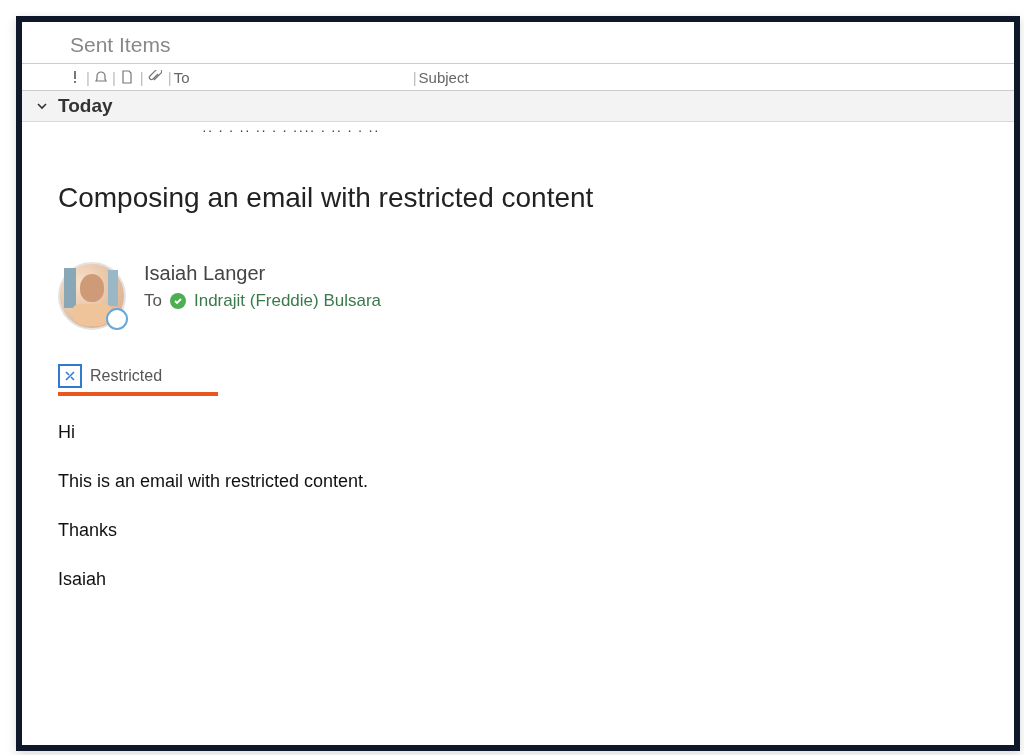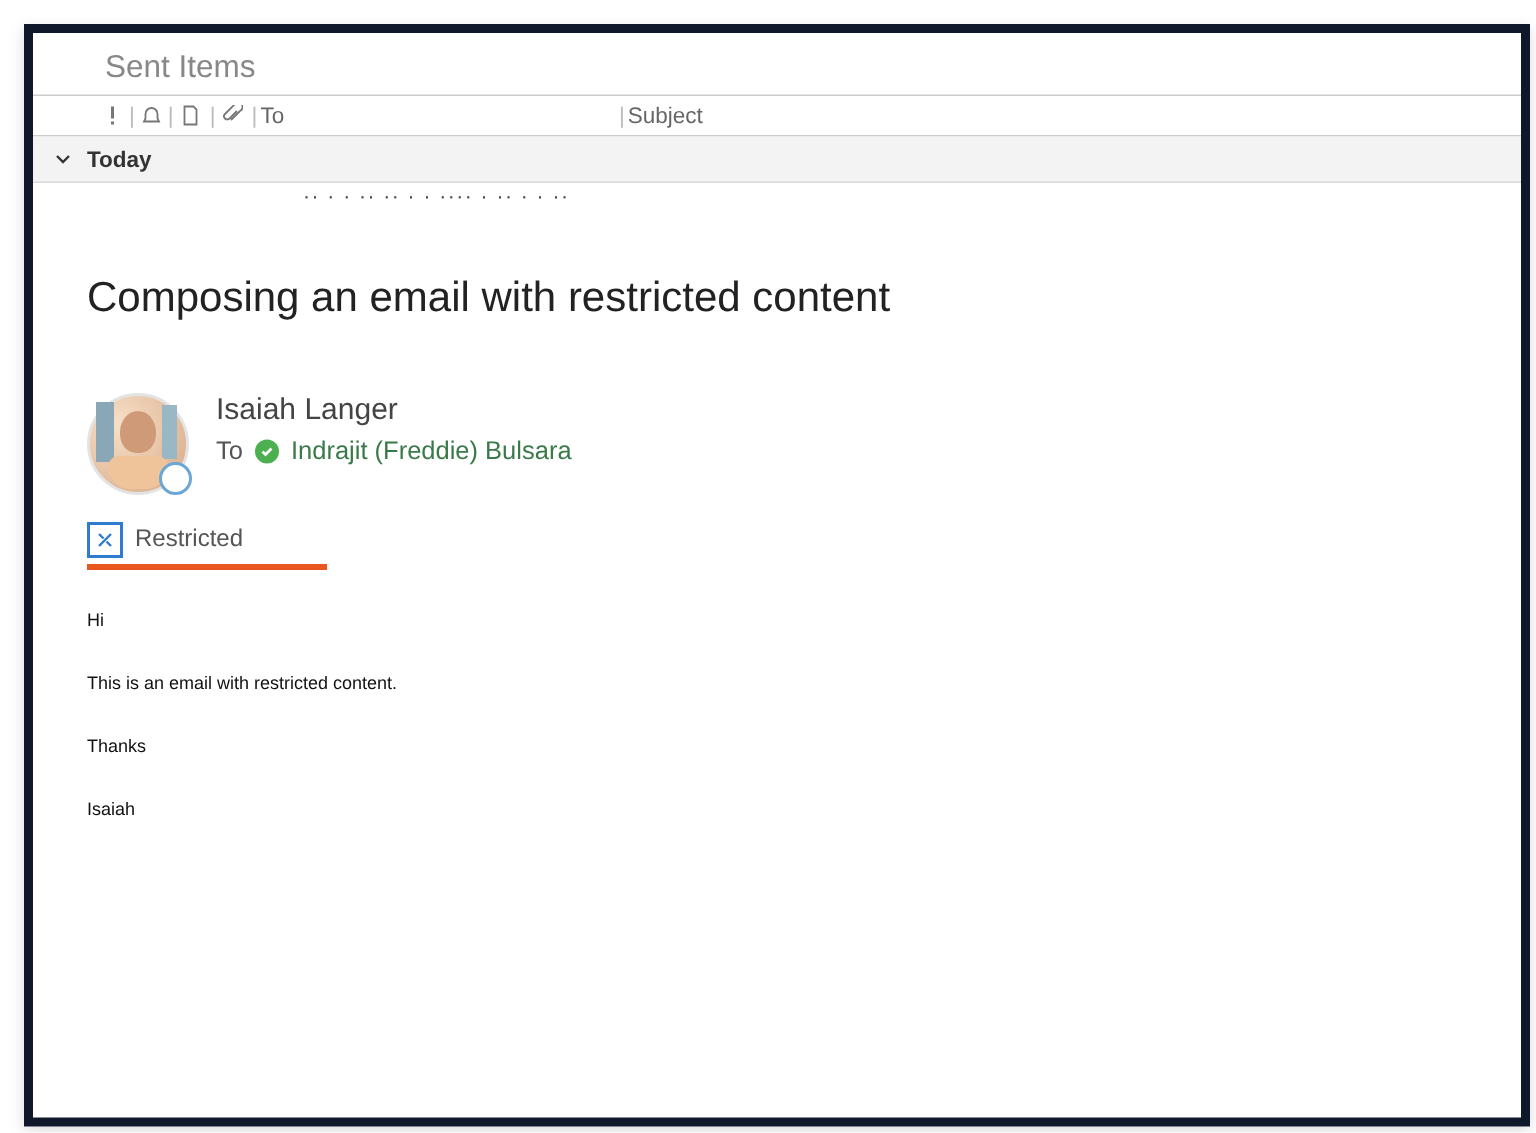--- a/index.html
+++ b/index.html
@@ -7,21 +7,21 @@
   .card{width:992px;height:723px;background:#fff;border:6px solid #0f172a;box-shadow:0 3px 10px rgba(0,0,0,0.15);overflow:hidden;position:relative;}
 
   
   .folder-title{font-size:21px;color:#888;padding:11px 8px 6px 48px;}
   .col-header{display:flex;align-items:center;border-top:1px solid #ccc;border-bottom:1px solid #ccc;height:26px;font-size:15px;color:#666;padding-left:44px;}
   .col-header .sep{color:#bbb;margin:0 2px;}
   .col-header .to{display:inline-block;width:237px;}
   .col-header svg{vertical-align:middle;}
   .ico{display:inline-flex;width:18px;justify-content:center;color:#777;}
 
-  .group{display:flex;align-items:center;border-bottom:1px solid #d9d9d9;background:#f3f3f3;height:30px;font-size:15px;font-weight:600;padding-left:14px;color:#333;}
+  .group{display:flex;align-items:center;border-bottom:1px solid #d9d9d9;background:#f3f3f3;height:30px;font-size:19px;font-weight:600;padding-left:14px;color:#333;}
   .group .chev{margin-right:10px;display:inline-flex;}
 
   .row-sel{background:#cfe6f7;border:1px dotted #4a4a4a;border-left:none;border-right:none;}
   .row-sel .line{font-size:15px;color:#225577;padding-left:160px;line-height:19px;}
   .row-sel .line1{padding-top:3px;}
   .row-sel .to-name{display:inline-block;width:260px;}
   .row-sel .preview{color:#4e7ca0;}
 
   .trunc{height:16px;overflow:hidden;padding-left:180px;color:#444;font-size:14px;letter-spacing:1px;}
 
@@ -37,25 +37,25 @@
   .avatar .bg2{position:absolute;right:6px;top:6px;width:10px;height:36px;background:#9ab7c6;}
   .avatar .shirt{position:absolute;left:12px;bottom:2px;width:40px;height:22px;background:#efc49a;border-radius:10px 10px 20px 20px;}
 
   .from-block{margin-left:18px;font-size:18px;color:#333;}
   .from-name{font-size:20px;color:#444;}
   .to-line{margin-top:6px;font-size:17px;color:#555;display:flex;align-items:center;gap:8px;}
   .presence{width:16px;height:16px;border-radius:50%;background:#4caf50;display:inline-flex;align-items:center;justify-content:center;}
   .presence svg{width:10px;height:10px;}
   .recipient{color:#3a7a4a;}
 
-  .restricted{display:flex;align-items:center;gap:8px;margin:18px 0 4px 0;font-size:16px;color:#555;}
+  .restricted{display:flex;align-items:center;gap:8px;margin:34px 0 4px 0;font-size:16px;color:#555;}
   .restricted .ric{width:20px;height:20px;border:2px solid #2f7bd0;display:inline-flex;align-items:center;justify-content:center;}
   .underline{height:4px;width:160px;background:#e8571d;margin-bottom:26px;}
 
-  .body p{font-size:12px;color:#111;margin:0 0 28px 0;}
+  .body p{font-size:18px;color:#111;margin:0 0 28px 0;}
 </style>
 </head>
 <body>
 
 <div class="card">
 
   <div class="folder-title">Sent Items</div>
 
   <div class="col-header">
     <span class="ico">

